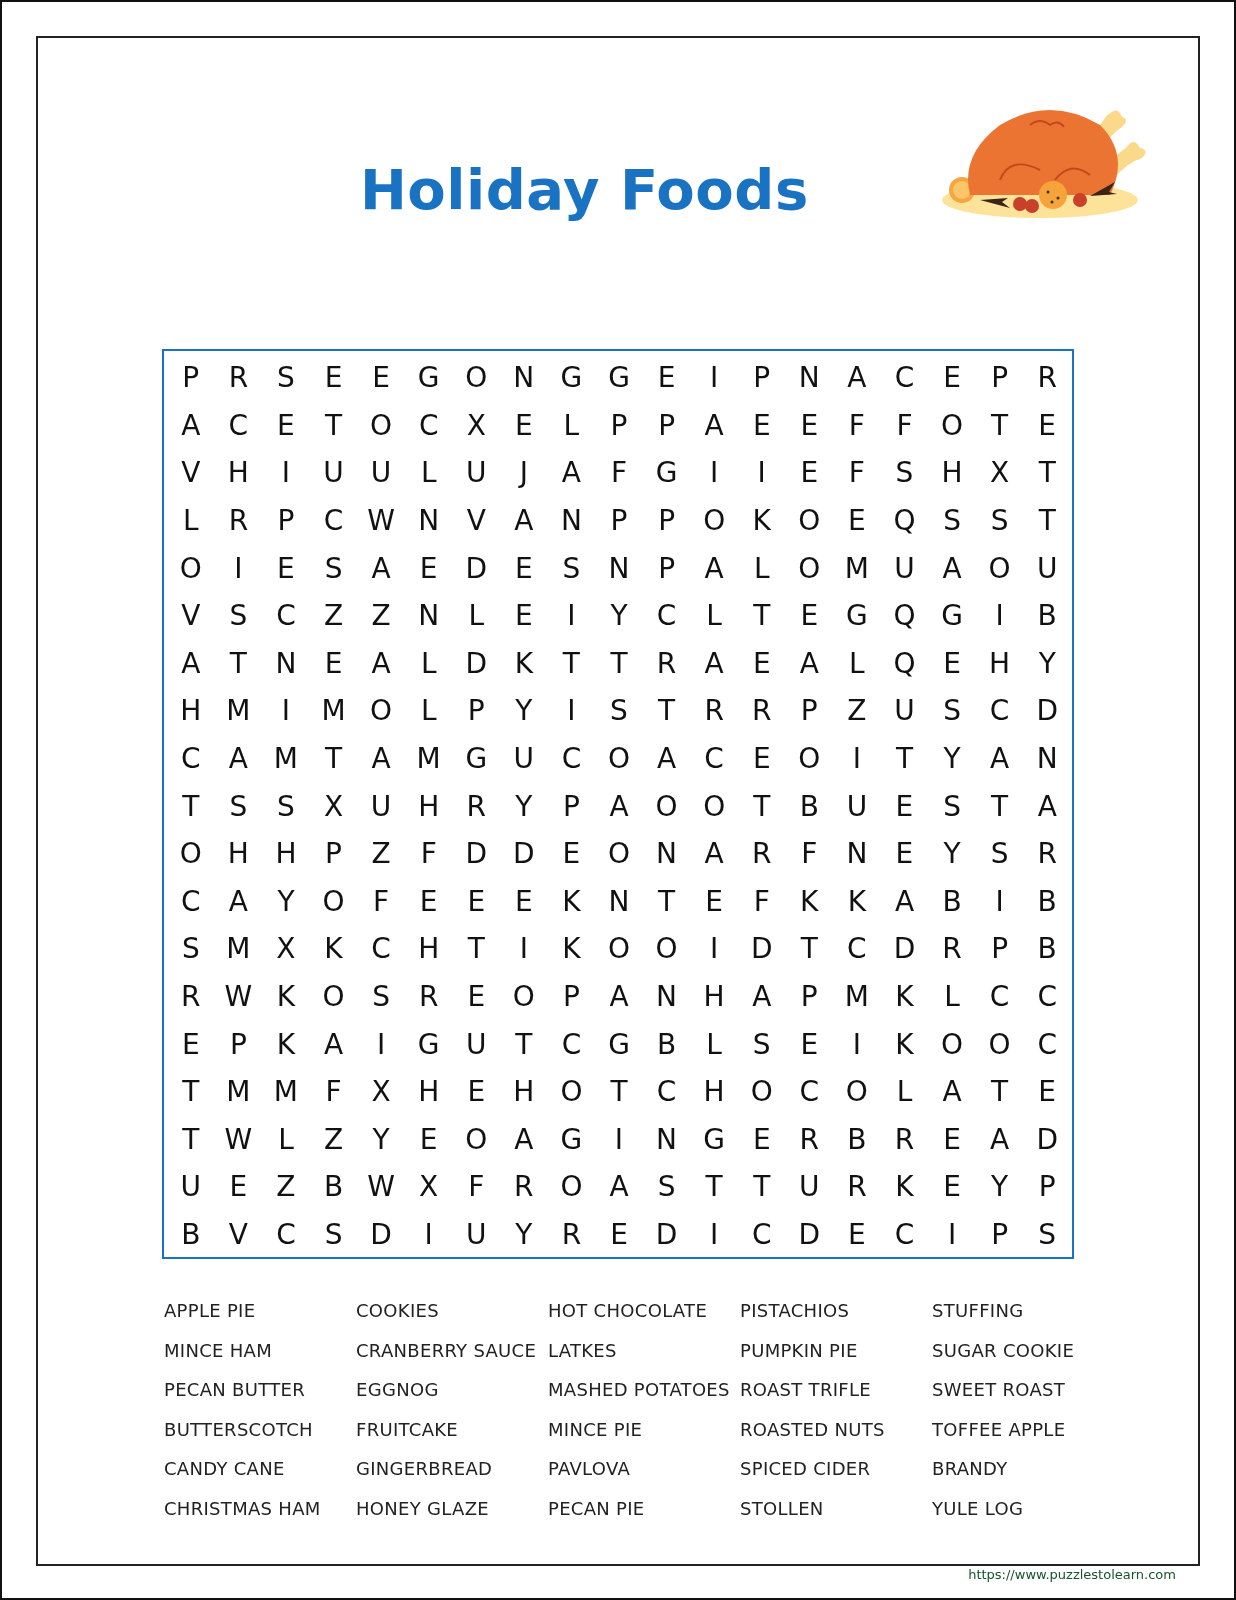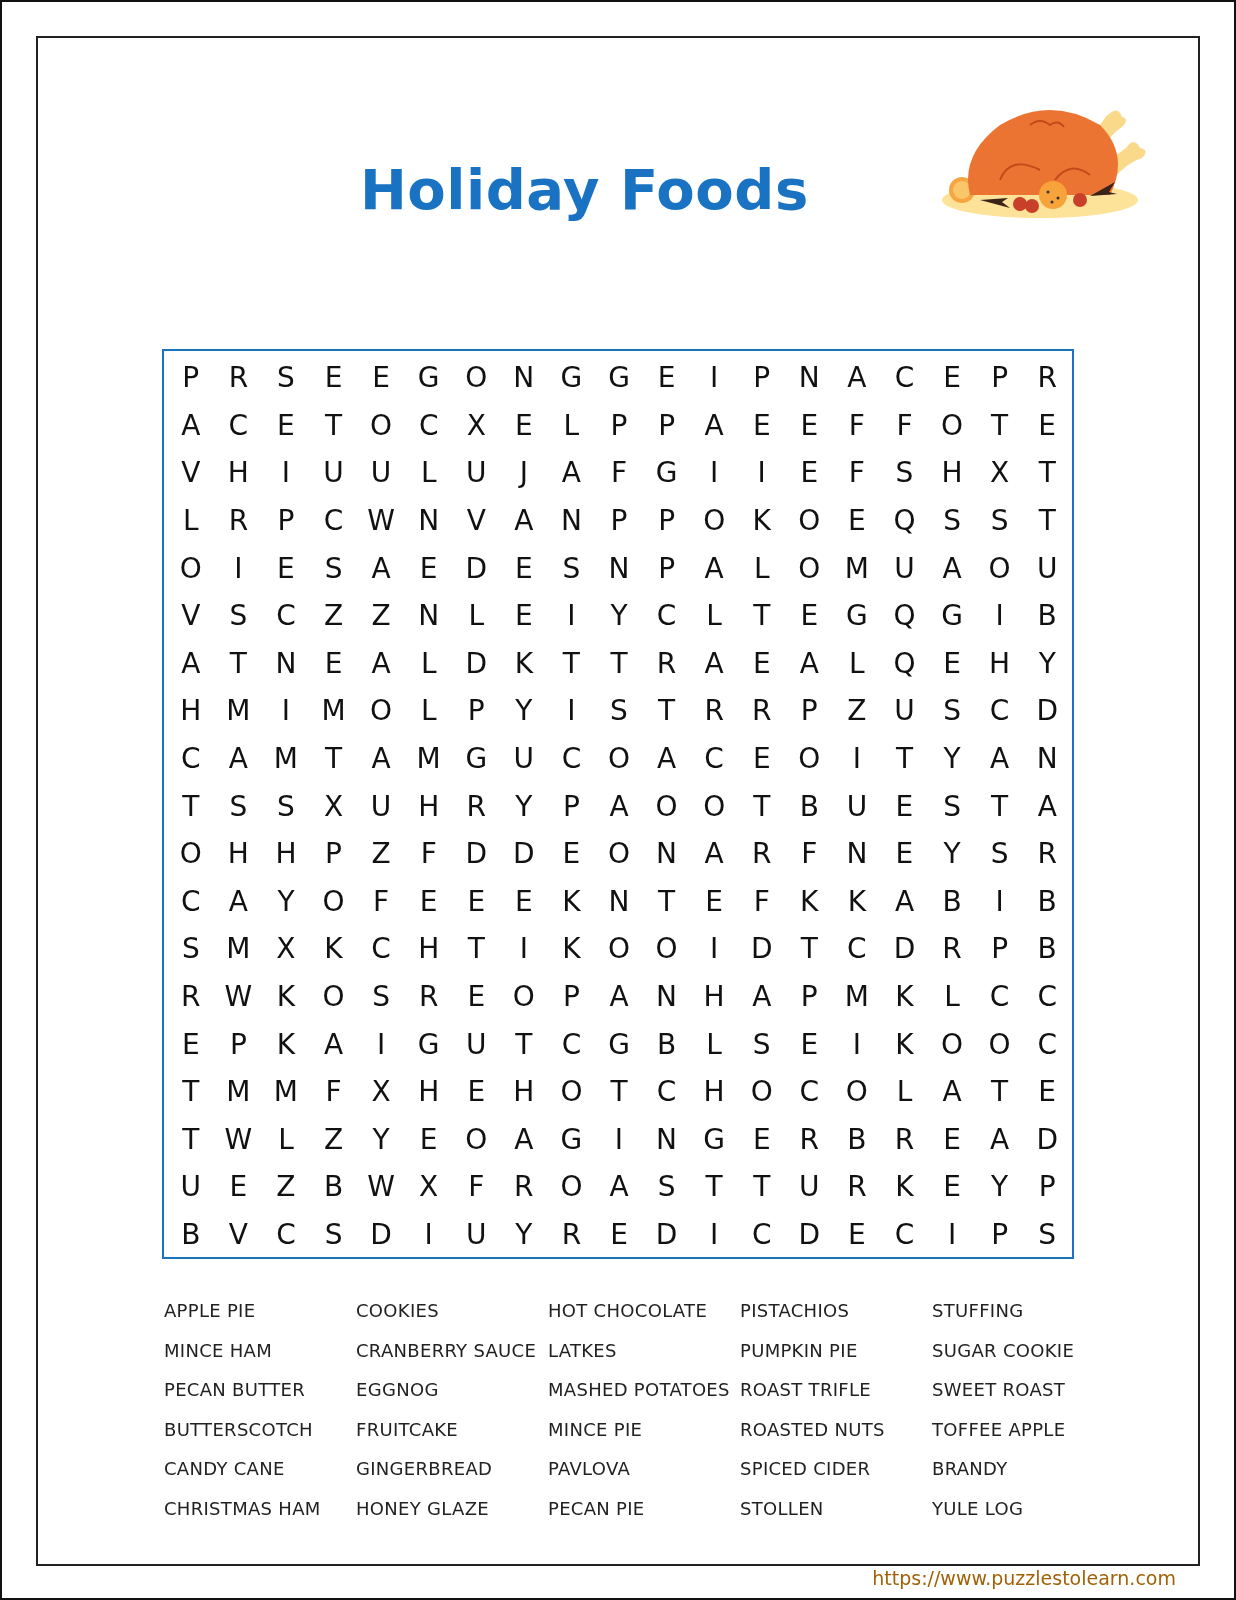--- a/index.html
+++ b/index.html
@@ -36,21 +36,21 @@
       position: absolute; left: 164px; top: 1300px; width: 960px;
       display: grid; grid-template-columns: 192px 192px 192px 192px 192px;
       grid-auto-rows: 39.5px;
     }
     .word {
       font-size: 18px; font-family: "DejaVu Sans", sans-serif; color: #222;
       white-space: nowrap; line-height: 22px; letter-spacing: 0.3px;
     }
     .footer-url {
       position: absolute; right: 60px; top: 1567px;
-      font-size: 19px; font-family: "DejaVu Sans", sans-serif; color: #a16207;
+      font-size: 13px; font-family: "DejaVu Sans", sans-serif; color: #14532d;
     }
   </style>
 </head>
 <body>
 
 <div class="outer-frame"></div>
 <div class="inner-frame"></div>
 
 <div class="title" id="title" style="color: rgb(26, 115, 194);">Holiday Foods</div>
 

